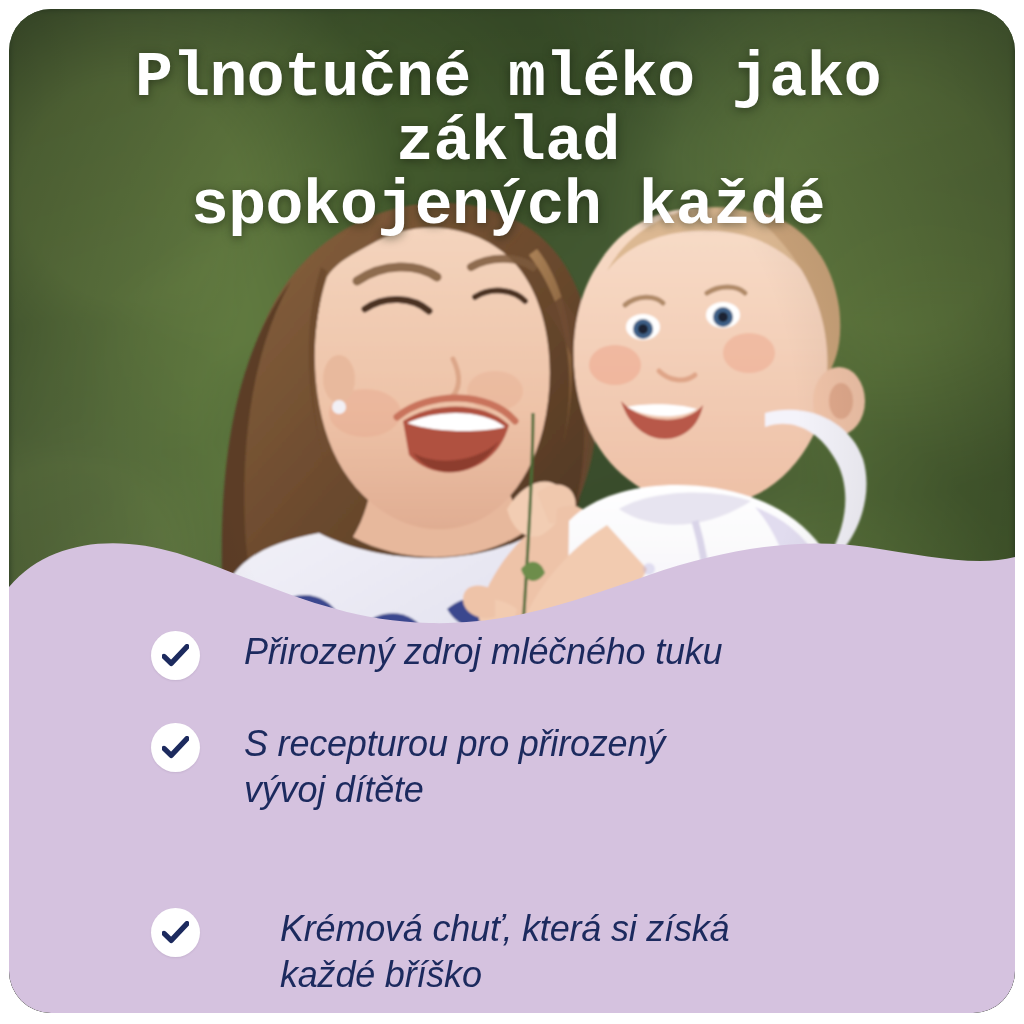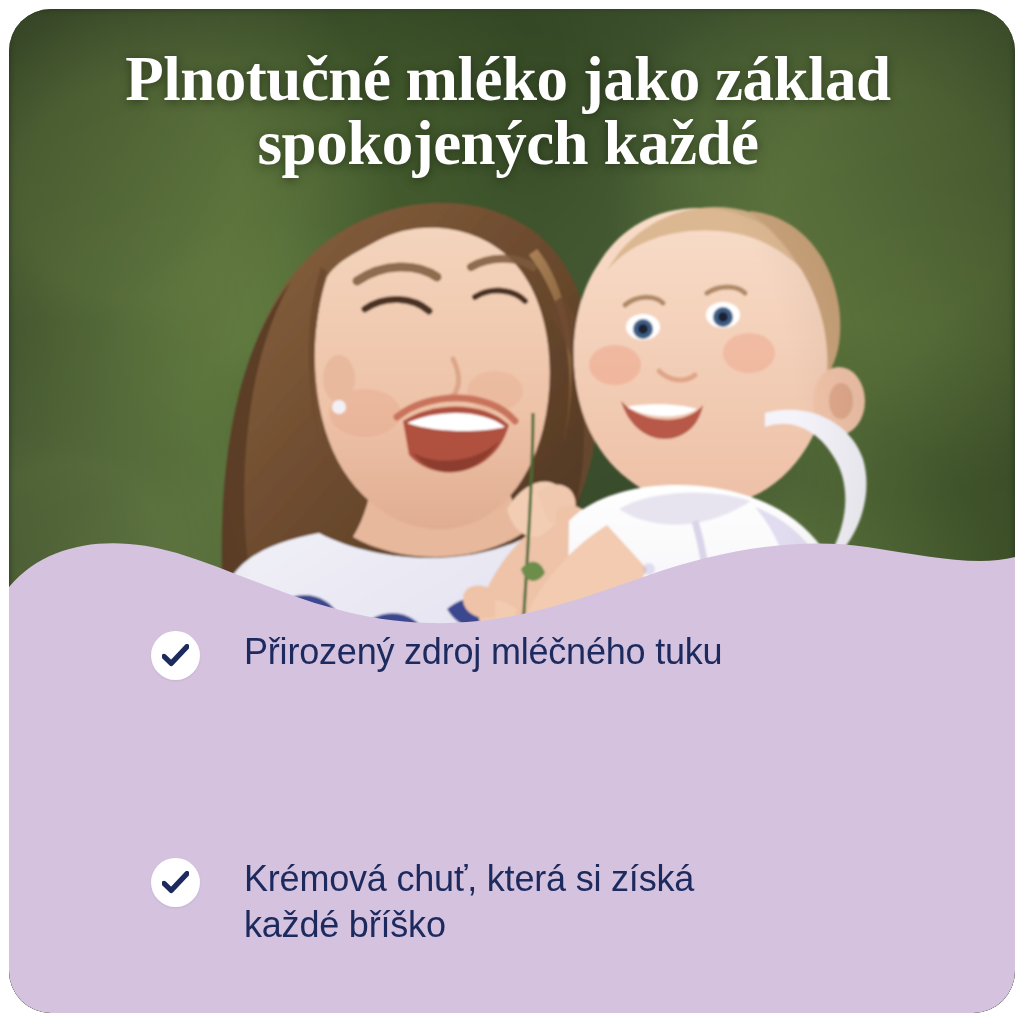--- a/index.html
+++ b/index.html
@@ -37,21 +37,21 @@
     background:radial-gradient(ellipse at 50% 42%, rgba(0,0,0,0) 40%, rgba(0,0,0,.35) 100%);
   }
 
   
   .people{position:absolute;left:0;top:0;width:1006px;height:1004px;}
 
   
   .headline{
     position:absolute;left:0;right:8px;top:38px;
     text-align:center;
-    font-family:Liberation Serif, serif;
+    font-family:Liberation Mono, monospace;
     font-weight:700;
     font-size:63px;
     line-height:64px;
     color:#ffffff;
     letter-spacing:-0.5px;
     text-shadow:0 2px 10px rgba(20,30,12,.55);
     padding:0 40px;
     z-index:6;
   }
   .headline span{display:block;}
@@ -59,21 +59,21 @@
   
   .panel{
     position:absolute;left:0;bottom:0;width:1006px;height:500px;
     z-index:7;
   }
   .panel svg{display:block;width:1006px;height:500px;}
 
   
   .bullets{
     position:absolute;left:0;top:0;width:1006px;height:780px;
-    z-index:8;pointer-events:none;
+    z-index:8;pointer-events:none;font-style:italic;
   }
   .bullet{
     position:absolute;left:142px;display:flex;align-items:flex-start;
     pointer-events:auto;
   }
   .tick{
     flex:0 0 auto;width:49px;height:49px;border-radius:50%;
     background:#ffffff;position:relative;margin-top:2px;
     box-shadow:0 1px 2px rgba(70,50,80,.10);
   }
@@ -83,21 +83,21 @@
     font-family:"Liberation Sans", sans-serif;
     font-weight:400;
     font-size:36px;
     line-height:46px;
     color:#1c2a5e;
     white-space:pre-line;
     letter-spacing:-0.2px;
   }
   #b1{top:620px;}
   #b2{top:712px;}
-  #b3{top:847px;}
+  #b3{top:897px;gap:36px;}
 </style>
 </head>
 <body>
 
 <div id="card">
 
   <div class="photo">
     <div class="foliage"></div>
 
     <svg class="people" viewBox="0 0 1006 1004" preserveAspectRatio="none">
@@ -293,20 +293,29 @@
 
     <div class="bullet" id="b1">
       <span class="tick">
         <svg width="27" height="23" viewBox="0 0 27 23" fill="none">
           <path d="M2 12.4 L9.2 19.4 L25 2.6" stroke="#1c2a5e" stroke-width="5.2" stroke-linecap="round" stroke-linejoin="round"></path>
         </svg>
       </span>
       <span class="btext">Přirozený zdroj mléčného tuku</span>
     </div>
 
+    <div class="bullet" id="b2">
+      <span class="tick">
+        <svg width="27" height="23" viewBox="0 0 27 23" fill="none">
+          <path d="M2 12.4 L9.2 19.4 L25 2.6" stroke="#1c2a5e" stroke-width="5.2" stroke-linecap="round" stroke-linejoin="round"></path>
+        </svg>
+      </span>
+      <span class="btext">S recepturou pro přirozený
+vývoj dítěte</span>
+    </div>
 
     <div class="bullet" id="b3">
       <span class="tick">
         <svg width="27" height="23" viewBox="0 0 27 23" fill="none">
           <path d="M2 12.4 L9.2 19.4 L25 2.6" stroke="#1c2a5e" stroke-width="5.2" stroke-linecap="round" stroke-linejoin="round"></path>
         </svg>
       </span>
       <span class="btext">Krémová chuť, která si získá
 každé bříško</span>
     </div>

